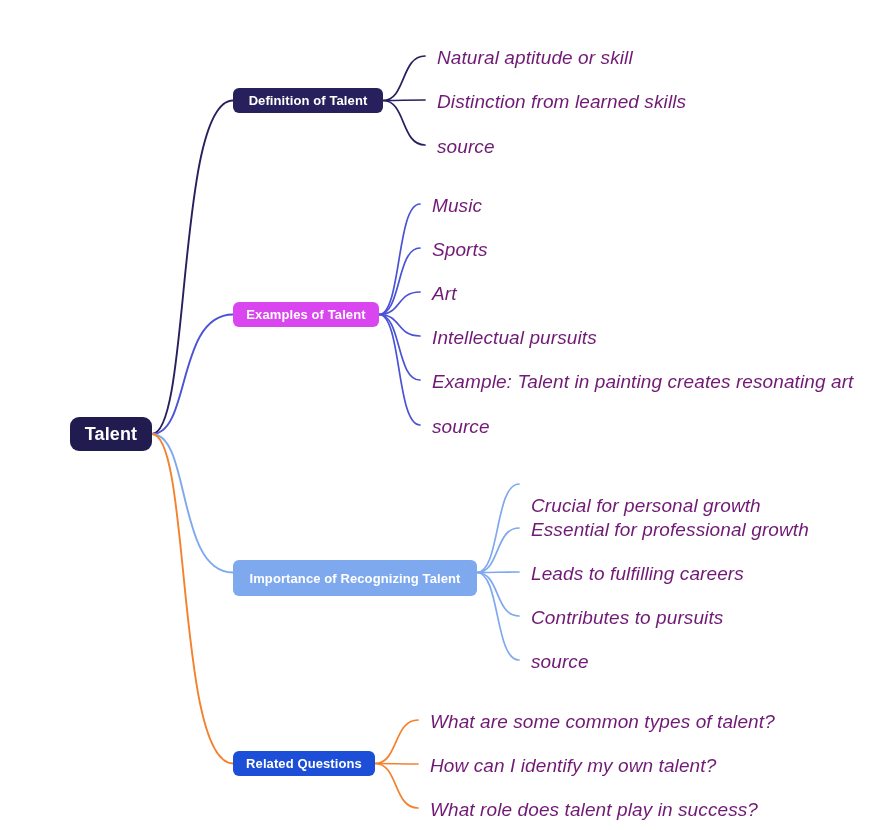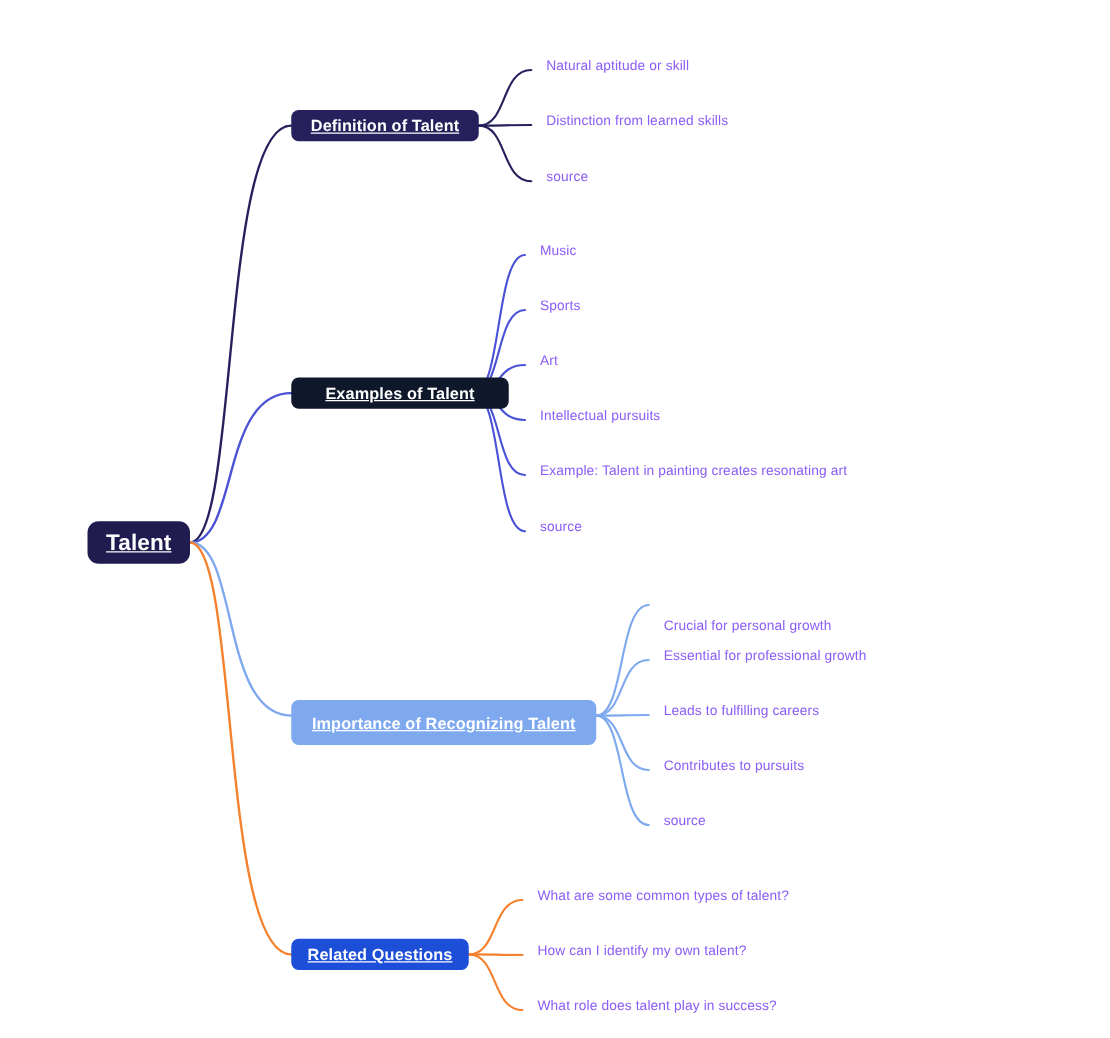--- a/index.html
+++ b/index.html
@@ -30,39 +30,39 @@
   .node {
     position: absolute;
     box-sizing: border-box;
     display: flex;
     align-items: center;
     justify-content: center;
     white-space: nowrap;
     color: #ffffff;
     font-weight: bold;
     letter-spacing: 0.1px;
-    text-decoration: underline;
   }
   .node-root {
     border-radius: 9px;
     font-size: 18px;
     padding: 0 28px;
   }
   .node-branch {
     border-radius: 6px;
     font-size: 13px;
     padding: 0 12px;
   }
   .leaf {
     position: absolute;
     white-space: nowrap;
-    font-size: 11px;
-    color: #8b5cf6;
+    font-size: 19px;
+    color: #701a75;
     font-weight: normal;
     letter-spacing: 0.1px;
+    font-style: italic;
   }
 </style>
 </head>
 <body>
 
 <div id="mindmap-root">
   <svg id="edge-layer" width="888" height="830" viewBox="0 0 888 830" xmlns="http://www.w3.org/2000/svg">
       <path d="M 152 434 C 190.88 434, 176.3 100.5, 233 100.5" fill="none" stroke="#26215c" stroke-width="1.9" stroke-linecap="round"></path>
       <path d="M 383 100.5 C 406.1 100.5, 400.64 56, 425 56" fill="none" stroke="#26215c" stroke-width="1.7" stroke-linecap="round"></path>
       <path d="M 383 100.5 C 406.1 100.5, 400.64 100, 425 100" fill="none" stroke="#26215c" stroke-width="1.7" stroke-linecap="round"></path>
@@ -87,21 +87,21 @@
     </svg>
 <div class="node node-root" style="left: 70px; top: 417px; width: 82px; height: 34px; background: rgb(33, 28, 80);">
       <span>Talent</span>
     </div>
     <div class="node node-branch" style="left: 233px; top: 88px; width: 150px; height: 25px; background: rgb(38, 33, 92);">
       <span>Definition of Talent</span>
     </div>
     <div class="leaf" style="left: 437px; top: 47px;">Natural aptitude or skill</div>
     <div class="leaf" style="left: 437px; top: 91px;">Distinction from learned skills</div>
     <div class="leaf" style="left: 437px; top: 136px;">source</div>
-    <div class="node node-branch" style="left: 233px; top: 302px; width: 174px; height: 25px; background: #0f172a;">
+    <div class="node node-branch" style="left: 233px; top: 302px; width: 146px; height: 25px; background: #d946ef;">
       <span>Examples of Talent</span>
     </div>
     <div class="leaf" style="left: 432px; top: 195px;">Music</div>
     <div class="leaf" style="left: 432px; top: 239px;">Sports</div>
     <div class="leaf" style="left: 432px; top: 283px;">Art</div>
     <div class="leaf" style="left: 432px; top: 327px;">Intellectual pursuits</div>
     <div class="leaf" style="left: 432px; top: 371px;">Example: Talent in painting creates resonating art</div>
     <div class="leaf" style="left: 432px; top: 416px;">source</div>
     <div class="node node-branch" style="left: 233px; top: 560px; width: 244px; height: 36px; background: rgb(127, 169, 239);">
       <span>Importance of Recognizing Talent</span>

